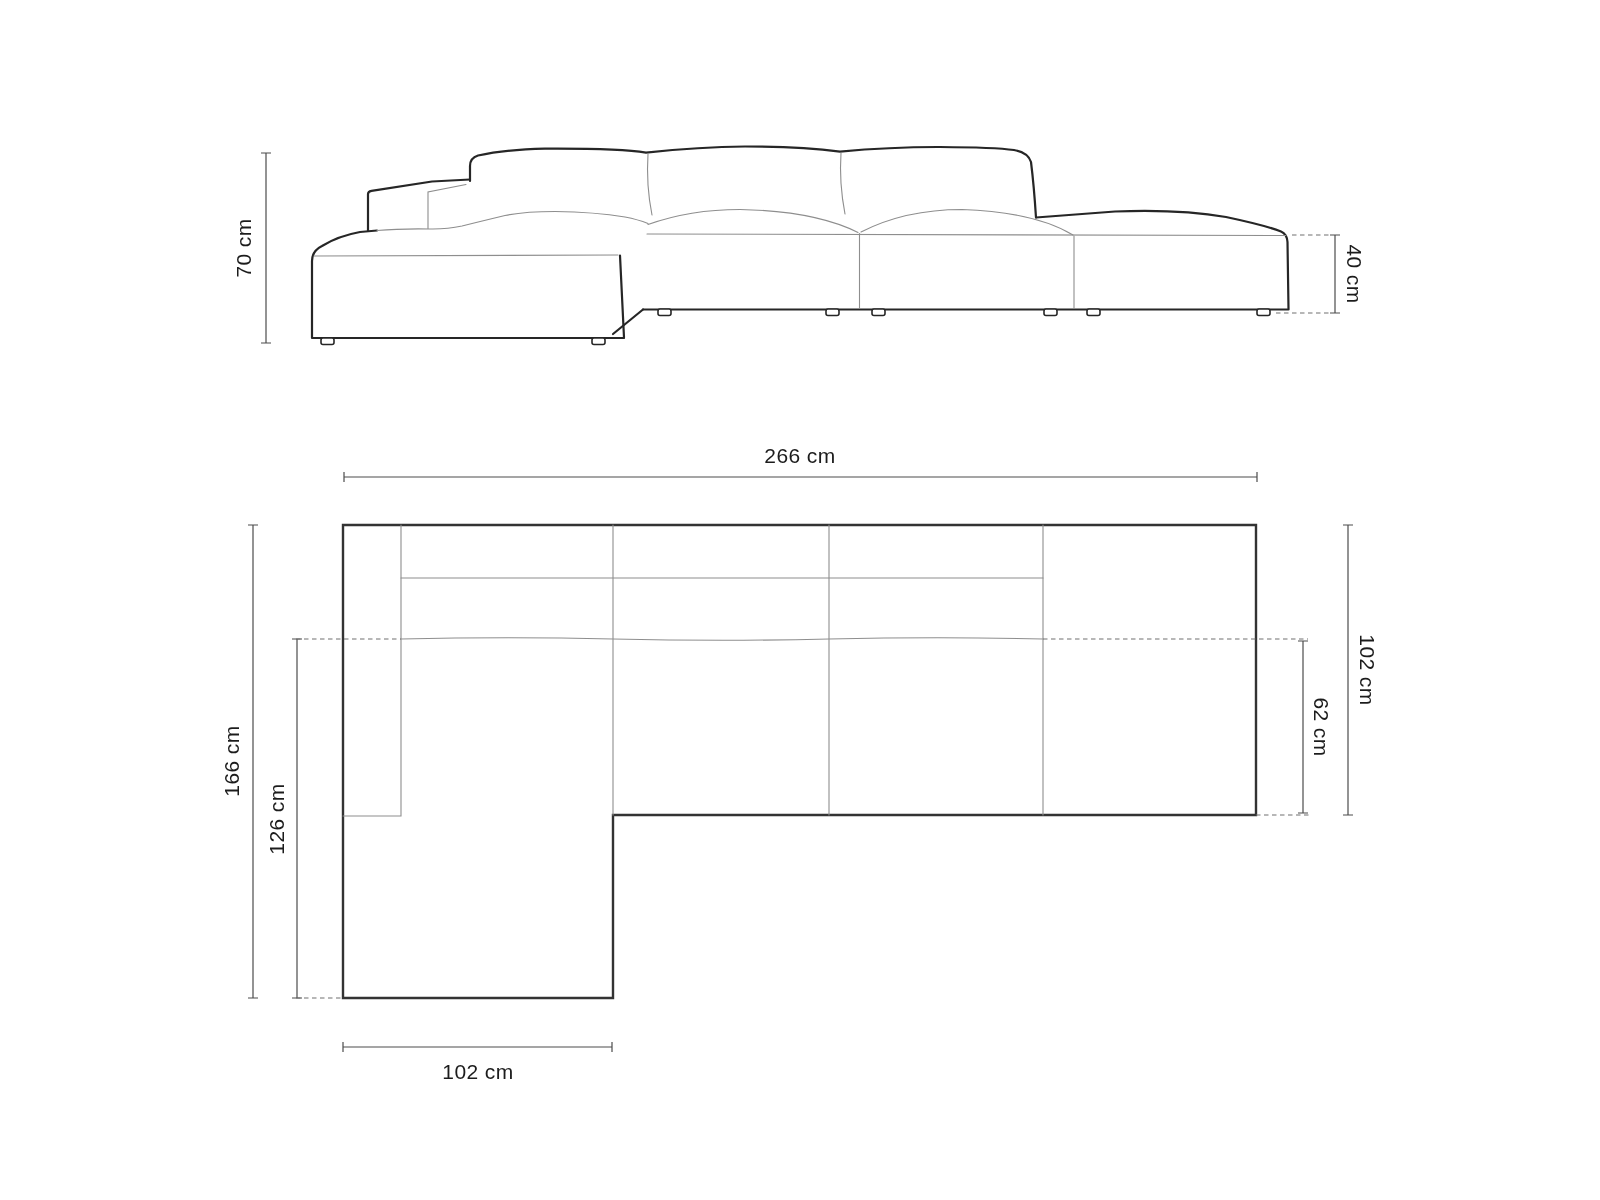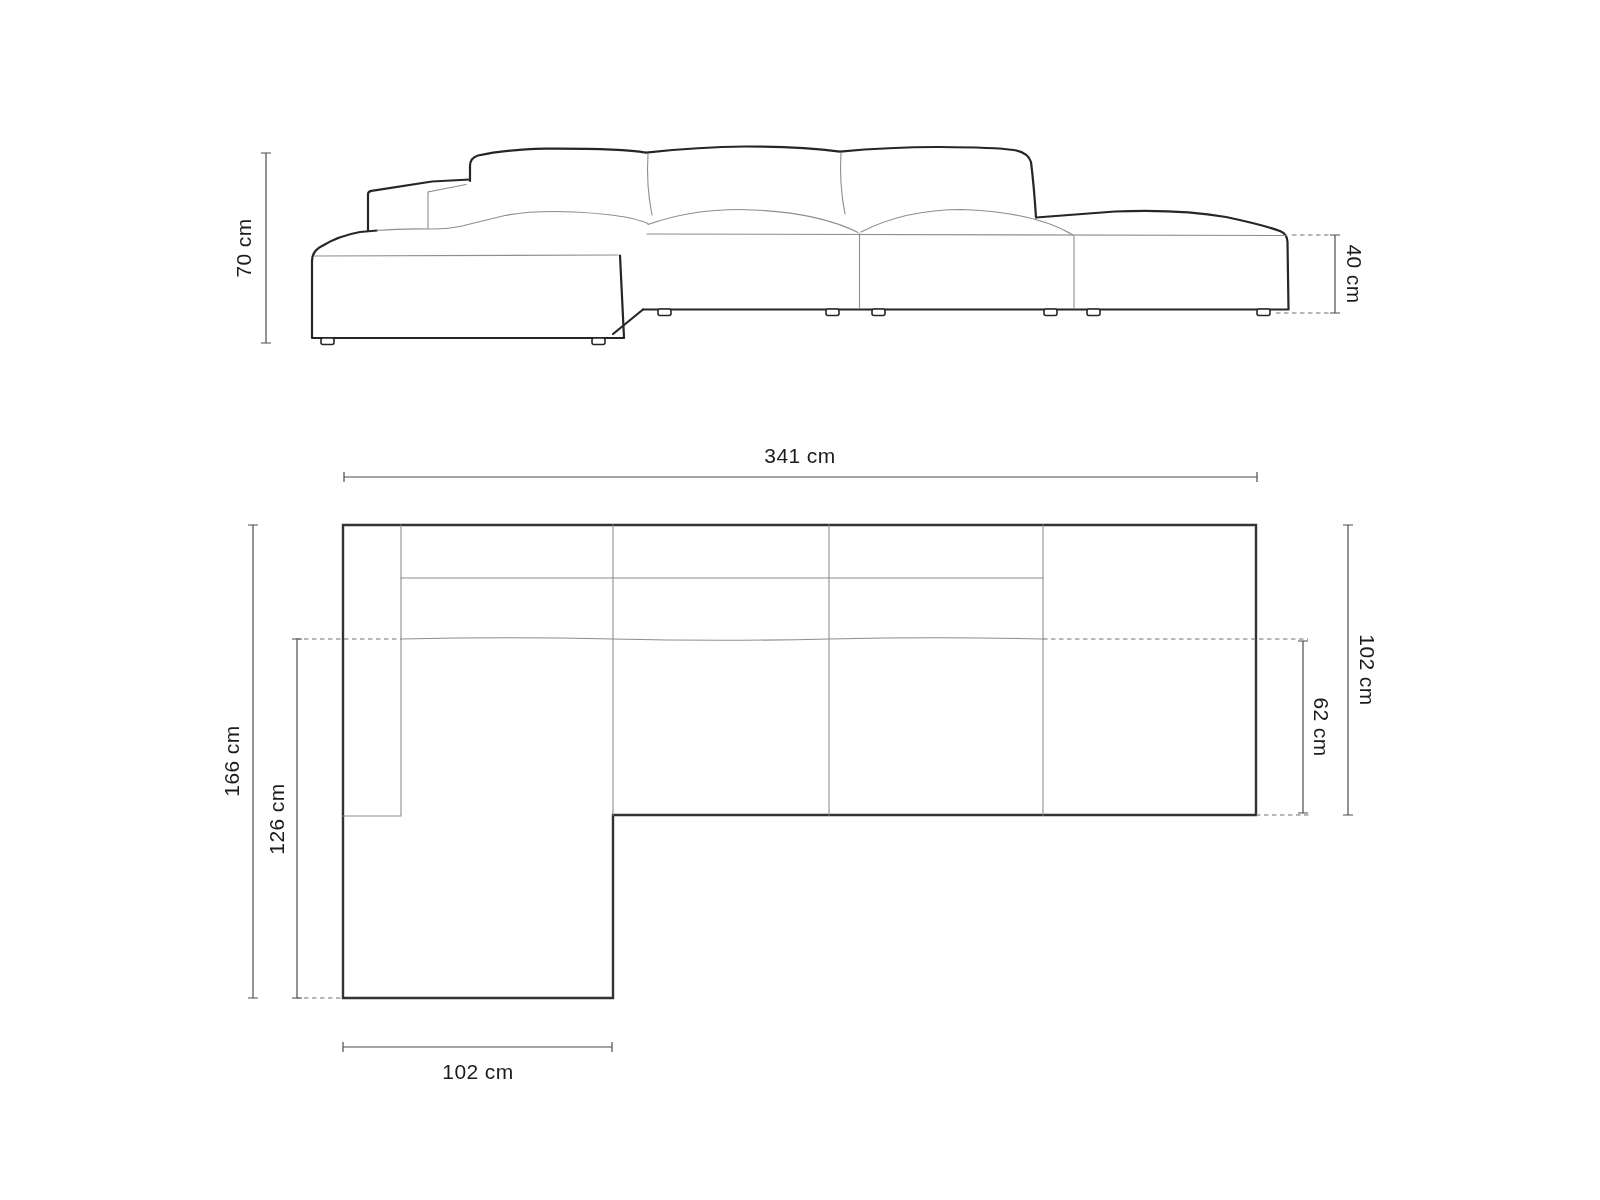--- a/index.html
+++ b/index.html
@@ -109,21 +109,21 @@
         <path class="dashed" d="M296,998 L343,998"></path>
         <path class="dashed" d="M1256,815 L1311,815"></path>
       </g>
     </g>
   </svg>
 
   <div class="dim-label rot-ccw" style="left:244px; top:248px;">70 cm</div>
 
   <div class="dim-label rot-cw" style="left:1354px; top:274px;">40 cm</div>
 
-  <div class="dim-label" style="left:800px; top:456px;">341 cm</div>
+  <div class="dim-label" style="left:800px; top:456px;">266 cm</div>
 
   <div class="dim-label rot-ccw" style="left:232px; top:761px;">166 cm</div>
 
   <div class="dim-label rot-ccw" style="left:277px; top:819px;">126 cm</div>
 
   <div class="dim-label rot-cw" style="left:1367px; top:670px;">102 cm</div>
 
   <div class="dim-label rot-cw" style="left:1321px; top:727px;">62 cm</div>
 
   <div class="dim-label" style="left:478px; top:1072px;">102 cm</div>

